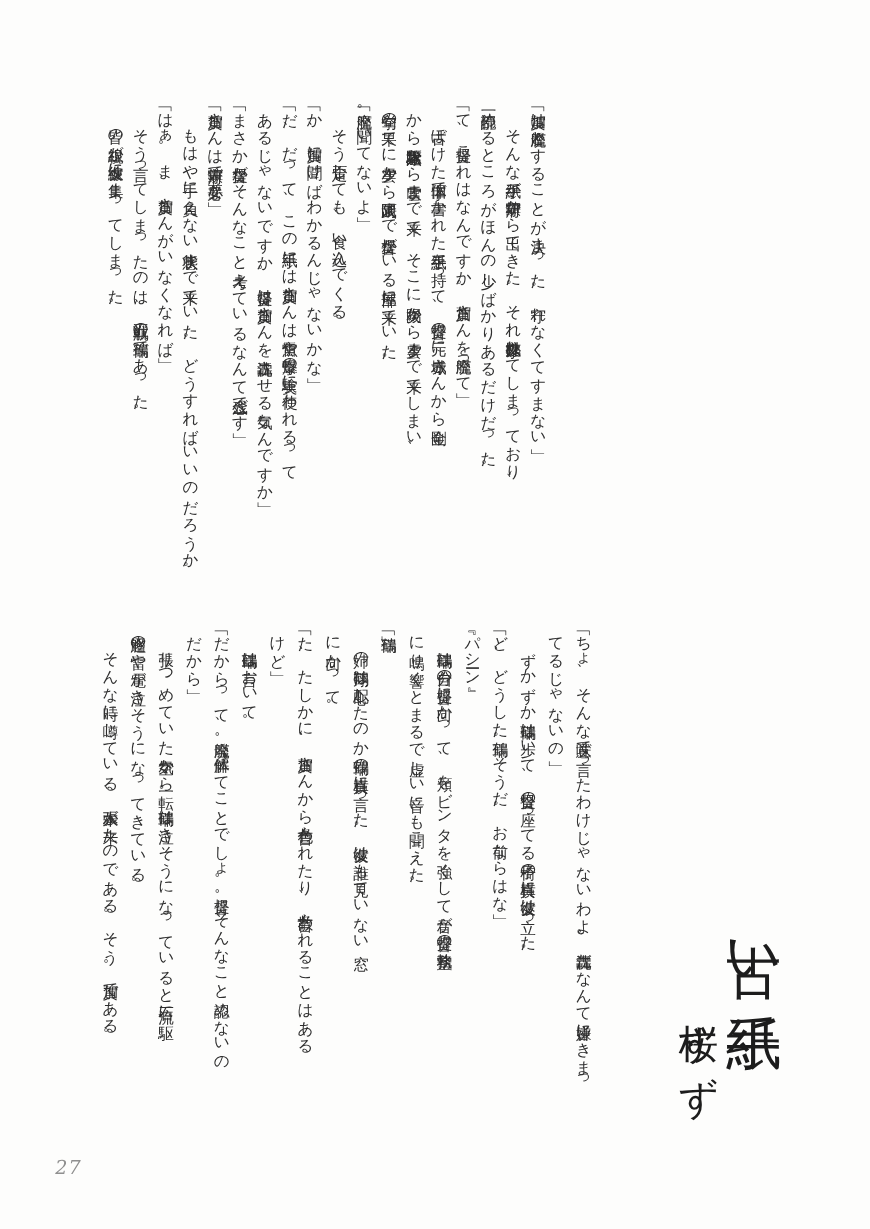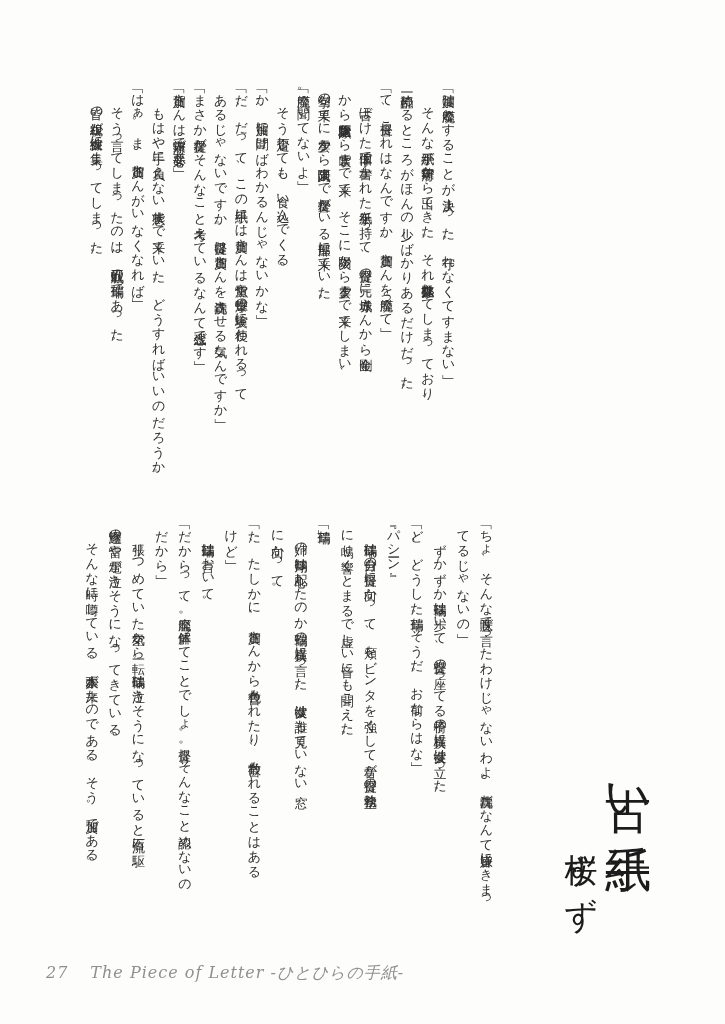--- a/index.html
+++ b/index.html
@@ -55,22 +55,22 @@
     left: 558px;
     font-size: 33px;
     letter-spacing: 3px;
     color: #1c1c1c;
   }
   #footer {
     position: absolute;
     left: 46px;
     top: 963px;
     display: flex;
-    align-items: flex-start;
-    gap: 22px;
+    align-items: flex-end;
+    gap: 36px;
     color: #8f8f8f;
     font-family: "DejaVu Serif", serif;
     font-style: italic;
     font-size: 16px;
     letter-spacing: 1px;
   }
 </style>
 </head>
 <body>
 
@@ -115,14 +115,13 @@
     <p>逐艦の雷や電が泣きそうになってきている。</p>
     <p class="indent">そんな時に噂している、張本人が来たのである。そう。加賀である。</p>
   </div>
 
 <div id="story-title" class="vtext">古い手紙</div>
 
 <div id="author-name" class="vtext">桜すず</div>
 
 <div id="footer">
   <span>27</span>
-  <span>The Piece of Letter -ひとひらの手紙-</span>
 </div>
 
 </body></html>

